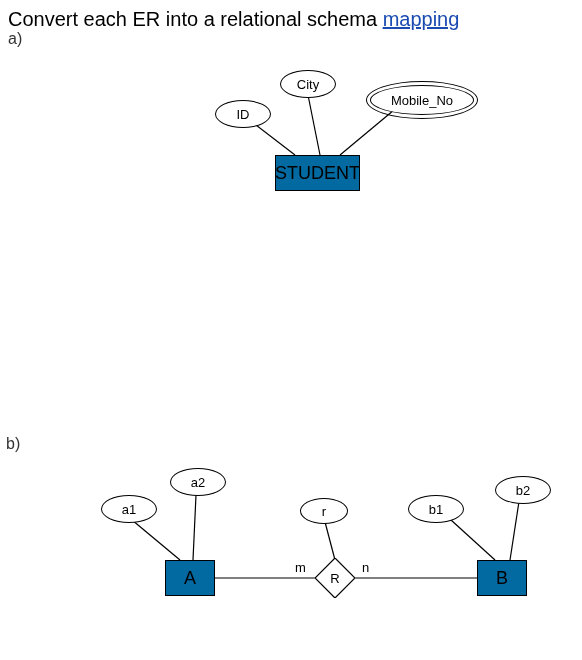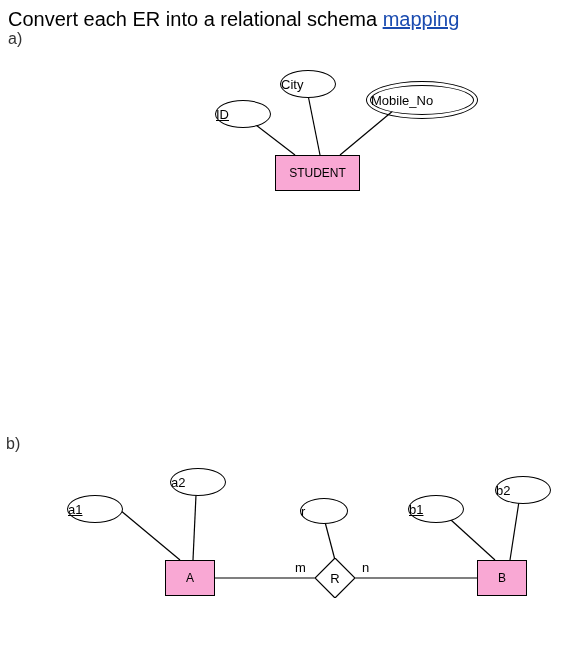--- a/index.html
+++ b/index.html
@@ -20,43 +20,44 @@
   }
   .heading .u { text-decoration: underline; color: #1a4bb0; }
   .part-label {
     position: absolute;
     font-size: 16px;
     color: #333;
   }
   .entity {
     position: absolute;
     border: 1.5px solid #000;
-    background: #f9a8d4;
+    background: #0369a1;
     display: flex;
     align-items: center;
     justify-content: center;
-    font-size: 12px;
+    font-size: 18px;
   }
   .ellipse {
     position: absolute;
     border: 1.5px solid #000;
     border-radius: 50%;
     background: #fff;
     display: flex;
     align-items: center;
+    justify-content: center;
     font-size: 13px;
   }
   .ellipse.double::before {
     content: "";
     position: absolute;
     top: -5px; left: -5px; right: -5px; bottom: -5px;
     border: 1.5px solid #000;
     border-radius: 50%;
   }
-  .underline { text-decoration: underline; }
+  .underline { }
   .diamond {
     position: absolute;
     width: 40px;
     height: 40px;
     display: flex;
     align-items: center;
     justify-content: center;
   }
   .diamond svg { position: absolute; top: 0; left: 0; }
   .diamond span { position: relative; z-index: 1; font-size: 13px; }
@@ -128,21 +129,21 @@
   <span>B</span>
 </div>
 
 <div class="diamond" style="top:558px; left:315px;">
   <svg width="40" height="40">
     <polygon points="20,0 40,20 20,40 0,20" fill="#fff" stroke="#000" stroke-width="1.2"></polygon>
   </svg>
   <span>R</span>
 </div>
 
-<div class="ellipse" style="top:495px; left:67px; width:56px; height:28px;">
+<div class="ellipse" style="top:495px; left:101px; width:56px; height:28px;">
   <span class="underline">a1</span>
 </div>
 
 <div class="ellipse" style="top:468px; left:170px; width:56px; height:28px;">
   <span>a2</span>
 </div>
 
 <div class="ellipse" style="top:498px; left:300px; width:48px; height:26px;">
   <span>r</span>
 </div>

